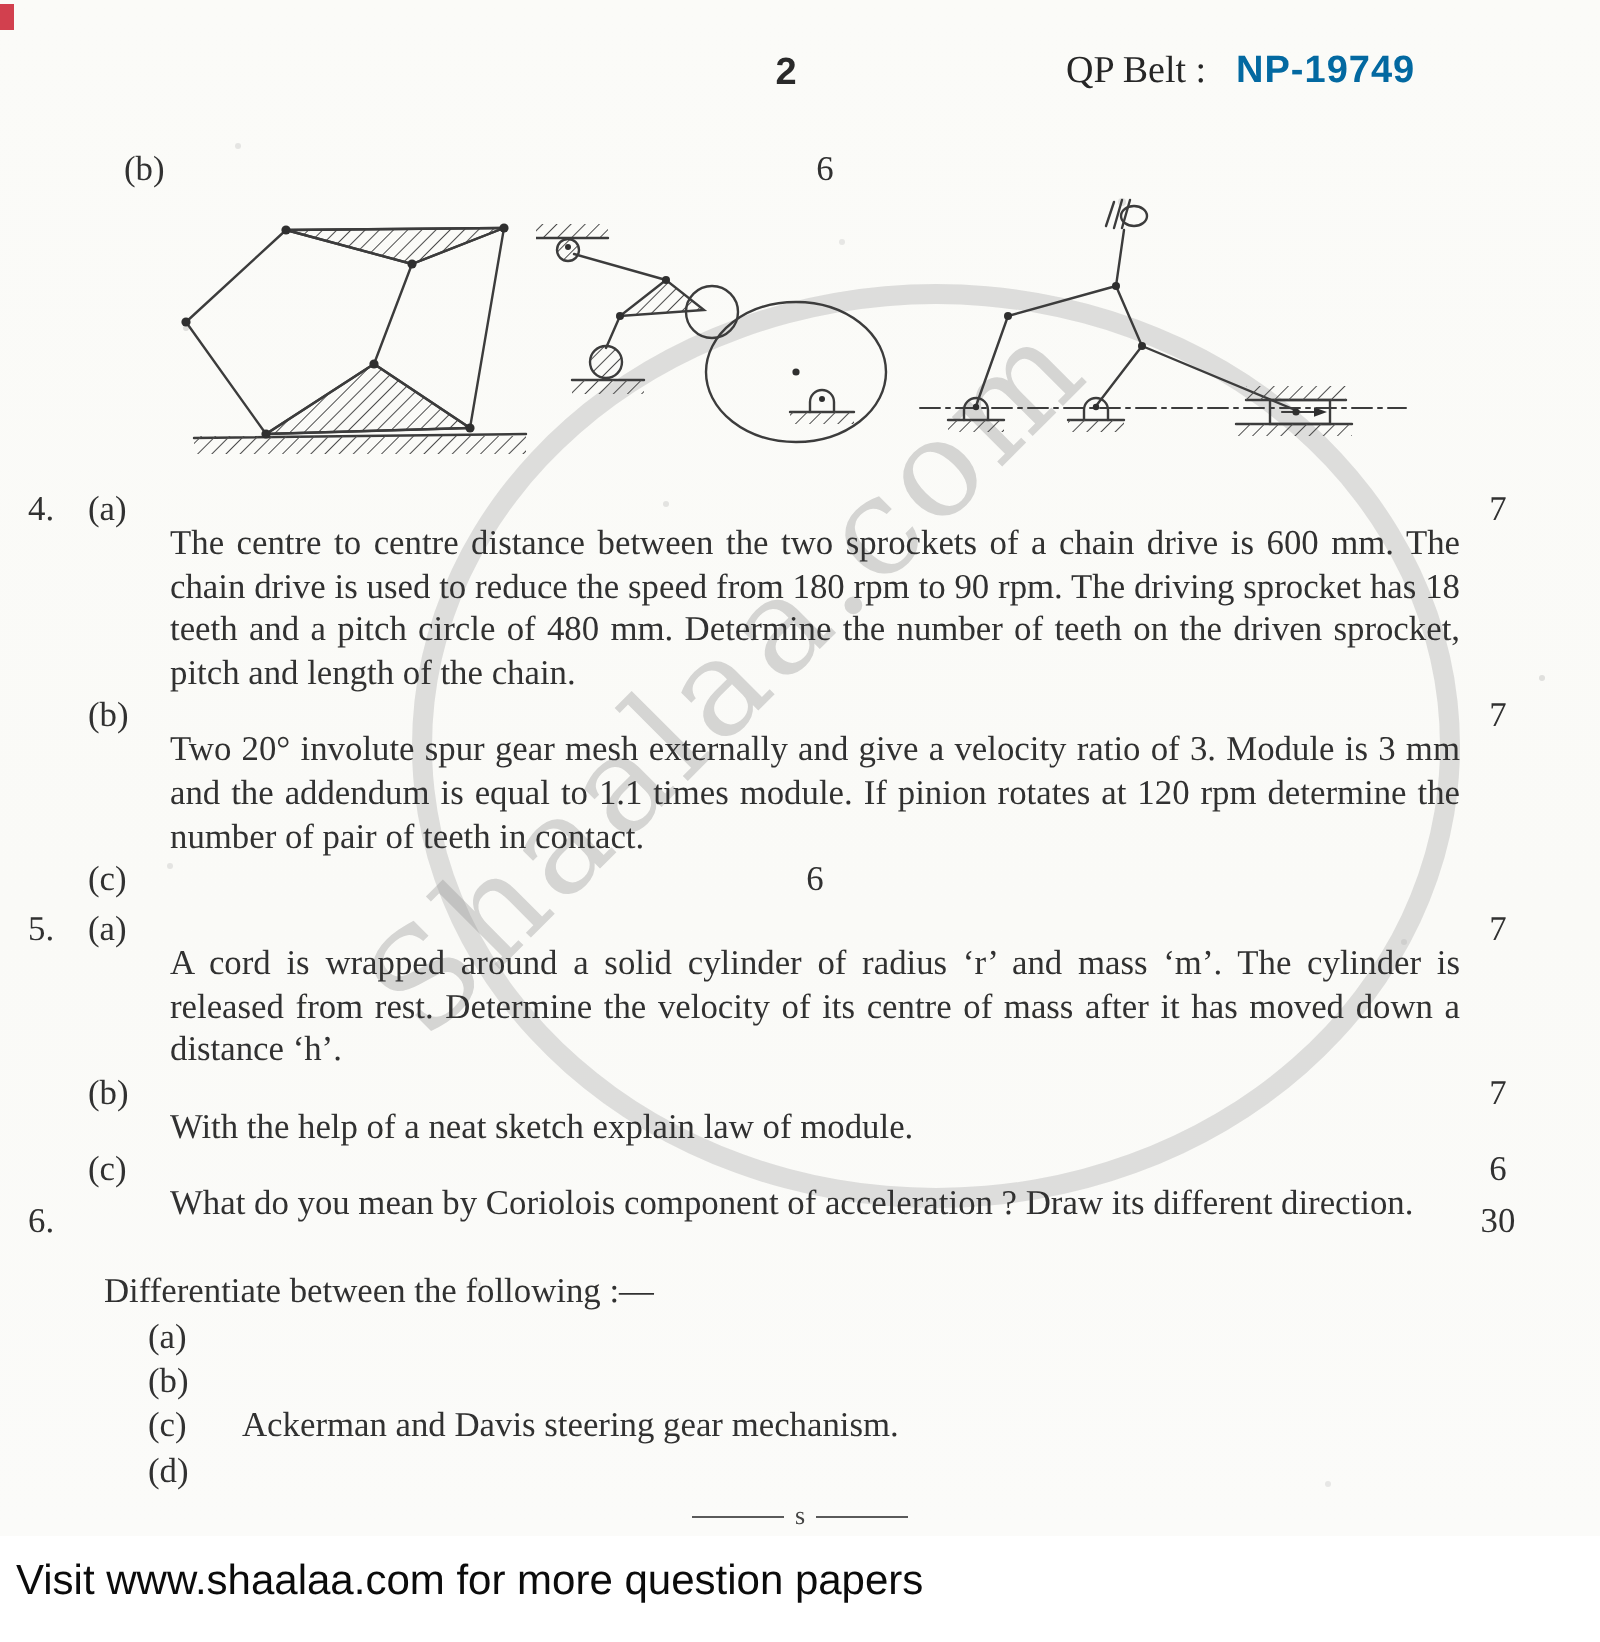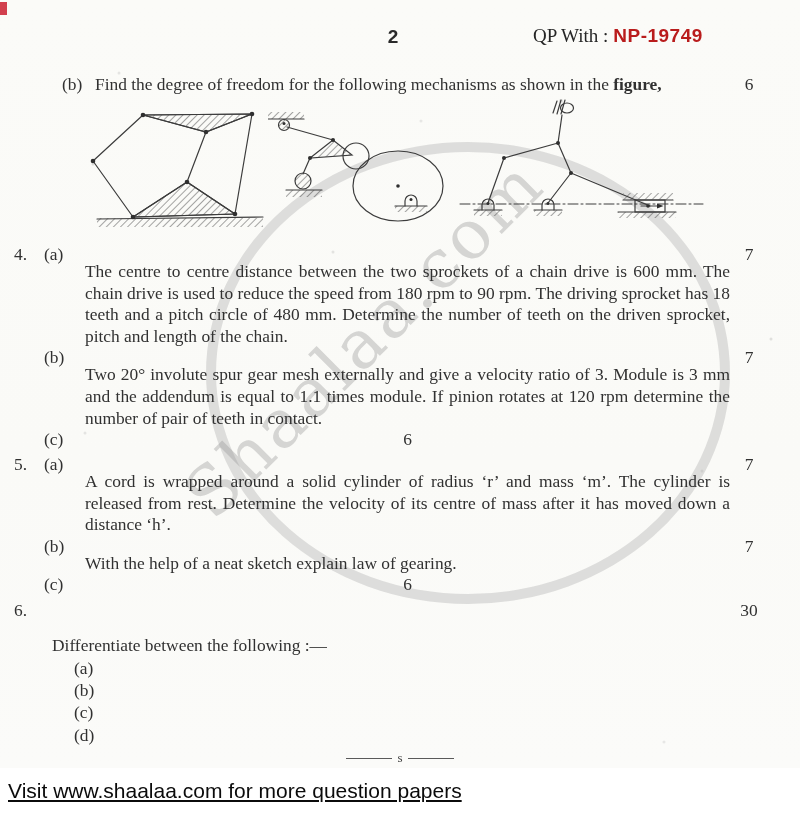--- a/index.html
+++ b/index.html
@@ -17,21 +17,21 @@
         box-shadow:560px 100px 0 1px rgba(120,120,120,.20),92px 163px 0 .5px rgba(120,120,120,.22),
         332px 251px 0 .5px rgba(120,120,120,.18),770px 338px 0 .5px rgba(120,120,120,.20),
         118px 72px 0 .5px rgba(120,120,120,.16),238px 641px 0 .5px rgba(120,120,120,.18),
         663px 741px 0 .5px rgba(120,120,120,.15),84px 432px 0 .5px rgba(120,120,120,.16),
         701px 470px 0 .5px rgba(120,120,120,.18),420px 120px 0 .5px rgba(120,120,120,.15);}
   .red-mark{position:absolute;left:0;top:2px;width:7px;height:13px;background:#d2404e;}
   
   .pageno{position:absolute;left:350px;top:26px;width:86px;text-align:center;
         font-family:"Liberation Sans",sans-serif;font-weight:bold;font-size:19px;color:#2a2a2a;}
   .qp{position:absolute;left:533px;top:25px;font-size:19px;color:#262626;white-space:nowrap;}
-  .qp b{font-family:"Liberation Sans",sans-serif;font-size:19px;letter-spacing:.5px;margin-left:5px;color:#b91c1c;}
+  .qp b{font-family:"Liberation Sans",sans-serif;font-size:19px;letter-spacing:.5px;margin-left:15px;color:#0369a1;}
   
   .content{position:absolute;left:0;top:0;right:0;z-index:2;}
   .introrow{position:absolute;left:62px;top:74px;right:32px;display:grid;
         grid-template-columns:33px 1fr 38px;font-size:17.4px;line-height:21.5px;}
   .qblock{position:absolute;left:14px;right:32px;}
   .q4{top:244px;} .q5{top:454px;} .q6{top:600px;}
   .partrow{display:grid;grid-template-columns:30px 41px 645px 38px;font-size:17.4px;line-height:21.6px;}
   .pnum{color:#313131;} .plabel{color:#313131;}
   .ptext{text-align:justify;margin-top:17px;}
   .pmarks{text-align:center;}
@@ -40,41 +40,40 @@
   .q6item .plabel{grid-column:2;}
   
   .fig{position:absolute;z-index:2;}
   #fig1{left:75px;top:102px;} #fig2{left:268px;top:108px;} #fig3{left:458px;top:96px;}
   
   .sep{position:absolute;left:0;right:0;top:753px;display:flex;justify-content:center;
         align-items:center;gap:5px;z-index:2;}
   .sep .bar{width:46px;height:1px;background:#5a5a5a;}
   .sep .s{font-size:13px;color:#444;line-height:10px;}
   .footer{position:absolute;left:8px;top:779px;font-family:"Liberation Sans",sans-serif;
-        font-size:21px;color:#0b0b0b;z-index:2;text-decoration:underline;}
+        font-size:21px;color:#0b0b0b;z-index:2;}
 </style>
 </head>
 <body>
 
 <div id="page">
   <div class="scan-tint"></div>
   <div class="specks"></div>
   <div class="red-mark"></div>
 
   <div class="wm-circle"></div>
   <div class="wm-text">Shaalaa.com</div>
 
   <div class="content">
 
     <div class="pageno">2</div>
-    <div class="qp"><span>QP With :</span><b>NP-19749</b></div>
+    <div class="qp"><span>QP Belt :</span><b>NP-19749</b></div>
 
     <div class="introrow">
       <span class="plabel">(b)</span>
-      <span><span>Find the degree of freedom for the following mechanisms as shown in the</span><b> figure,</b></span>
       <span class="pmarks">6</span>
     </div>
 
     <svg id="fig1" class="fig" width="195" height="132" viewBox="0 0 195 132">
       <defs>
         <pattern id="h1" width="5" height="5" patternUnits="userSpaceOnUse" patternTransform="rotate(45)">
           <line x1="0" y1="0" x2="0" y2="5" stroke="#4c4c4c" stroke-width="1"></line>
         </pattern>
       </defs>
       <g stroke="#3c3c3c" stroke-width="1.2" fill="none" stroke-linecap="round">
@@ -200,26 +199,27 @@
     <div class="qblock q5">
       <div class="partrow">
         <span class="pnum">5.</span>
         <span class="plabel">(a)</span>
         <span class="ptext">A cord is wrapped around a solid cylinder of radius ‘r’ and mass ‘m’. The cylinder is released from rest. Determine the velocity of its centre of mass after it has moved down a distance ‘h’.</span>
         <span class="pmarks">7</span>
       </div>
       <div class="partrow">
         <span class="pnum"></span>
         <span class="plabel">(b)</span>
-        <span class="ptext">With the help of a neat sketch explain law of gearing.</span>
+        <span class="ptext">With the help of a neat sketch explain law of module.</span>
         <span class="pmarks">7</span>
       </div>
       <div class="partrow">
         <span class="pnum"></span>
         <span class="plabel">(c)</span>
+        <span class="ptext">What do you mean by Coriolois component of acceleration ? Draw its different direction.</span>
         <span class="pmarks">6</span>
       </div>
     </div>
 
     <div class="qblock q6">
       <div class="partrow">
         <span class="pnum">6.</span>
         <span class="q6head" style="grid-column:2 / span 2;">Differentiate between the following :—</span>
         <span class="pmarks">30</span>
       </div>
@@ -227,20 +227,21 @@
         <span></span>
           <span class="plabel">(a)</span>
       </div>
       <div class="q6item">
         <span></span>
           <span class="plabel">(b)</span>
       </div>
       <div class="q6item">
         <span></span>
           <span class="plabel">(c)</span>
+        <span>Ackerman and Davis steering gear mechanism.</span>
       </div>
       <div class="q6item">
         <span></span>
           <span class="plabel">(d)</span>
       </div>
     </div>
 
     <div class="sep">
       <span class="bar"></span>
       <span class="s">s</span>

